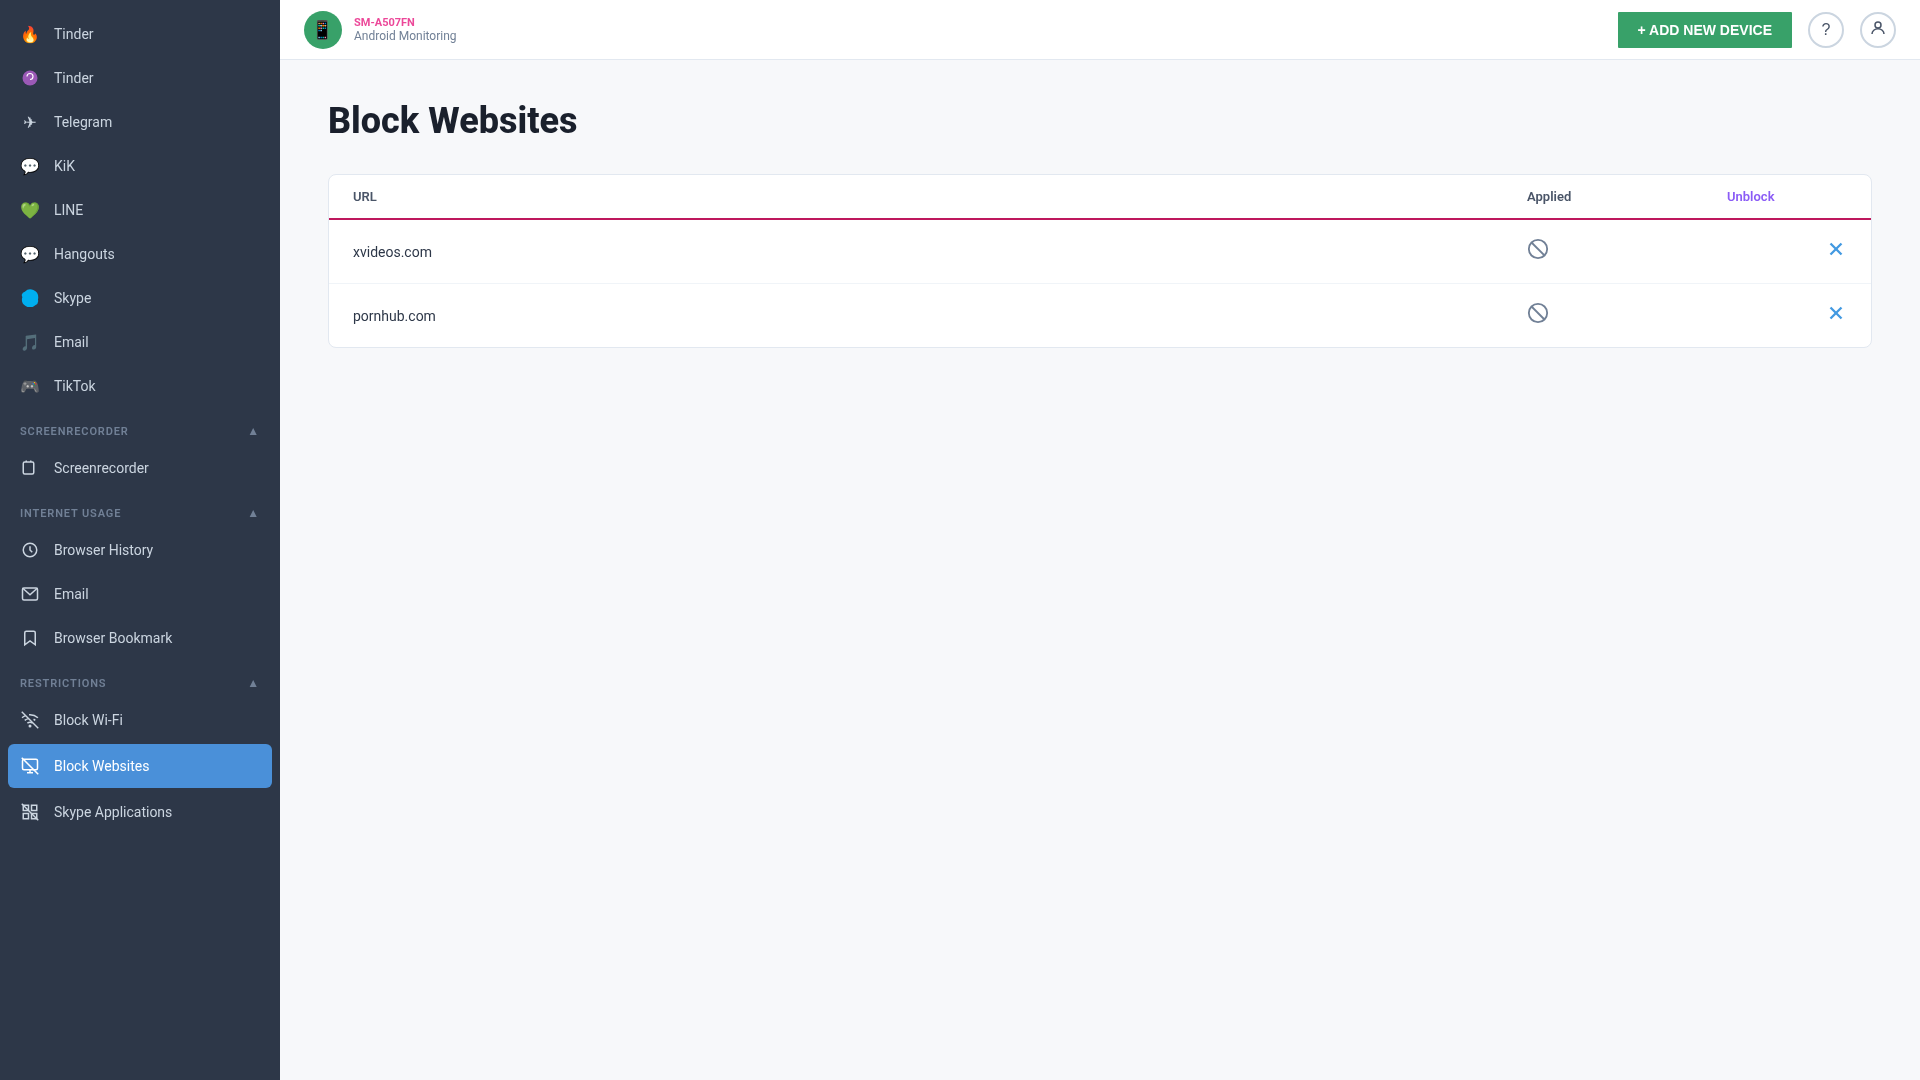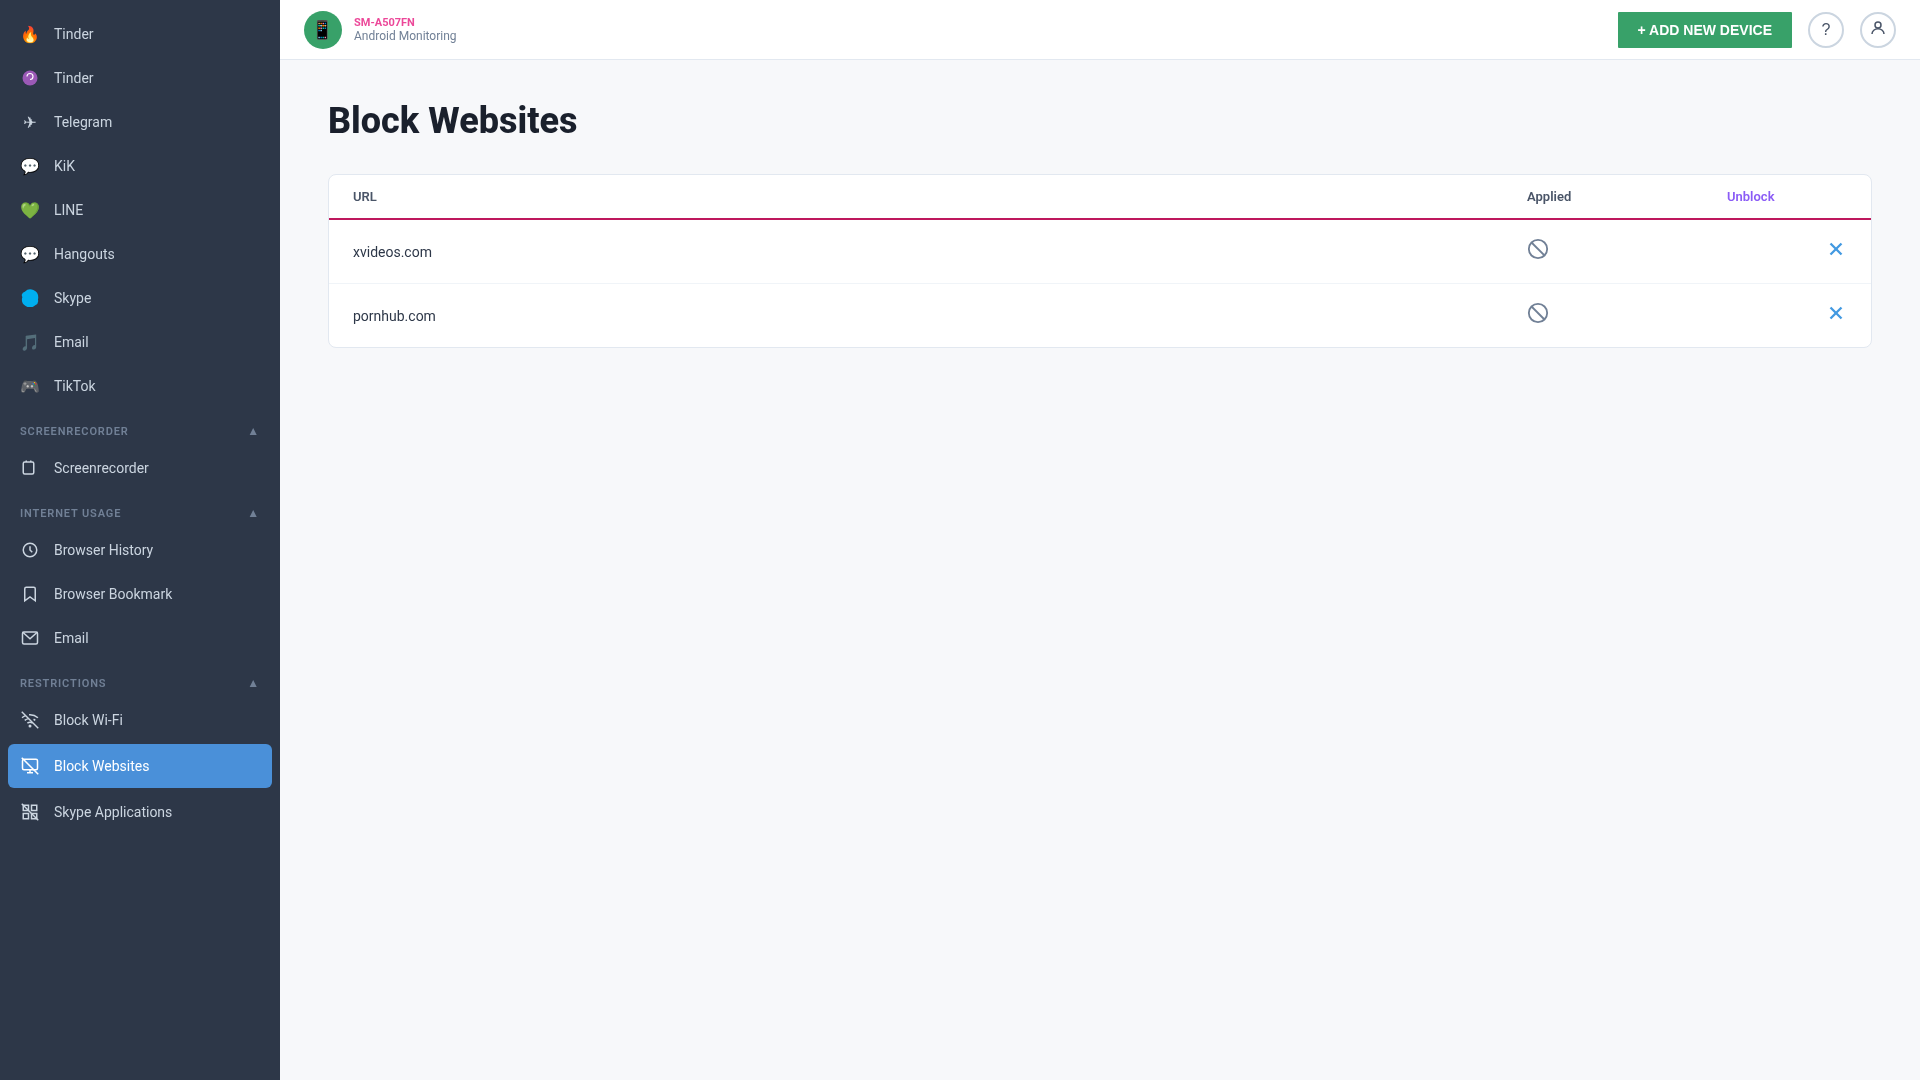--- a/index.html
+++ b/index.html
@@ -197,33 +197,33 @@
         <svg width="18" height="18" viewBox="0 0 24 24" fill="none" stroke="#cbd5e0" stroke-width="2">
             <circle cx="12" cy="12" r="9"></circle>
             <polyline points="12 7 12 12 15 15"></polyline>
           </svg>
       </span>
       <span>Browser History</span>
     </div>
     <div class="sidebar-item">
       <span class="icon">
         <svg width="18" height="18" viewBox="0 0 24 24" fill="none" stroke="#cbd5e0" stroke-width="2">
-            <path d="M19 21l-7-5-7 5V5a2 2 0 0 1 2-2h10a2 2 0 0 1 2 2z"></path>
-          </svg>
-      </span>
-      <span>Browser Bookmark</span>
-    </div>
-    <div class="sidebar-item">
-      <span class="icon">
-        <svg width="18" height="18" viewBox="0 0 24 24" fill="none" stroke="#cbd5e0" stroke-width="2">
             <rect x="2" y="4" width="20" height="16" rx="2"></rect>
             <polyline points="2,4 12,13 22,4"></polyline>
           </svg>
       </span>
       <span>Email</span>
+    </div>
+    <div class="sidebar-item">
+      <span class="icon">
+        <svg width="18" height="18" viewBox="0 0 24 24" fill="none" stroke="#cbd5e0" stroke-width="2">
+            <path d="M19 21l-7-5-7 5V5a2 2 0 0 1 2-2h10a2 2 0 0 1 2 2z"></path>
+          </svg>
+      </span>
+      <span>Browser Bookmark</span>
     </div>
 
     <div class="sidebar-section-header">
       <span>RESTRICTIONS</span>
       <span class="chevron">▲</span>
     </div>
     <div class="sidebar-item">
       <span class="icon">
         <svg width="18" height="18" viewBox="0 0 24 24" fill="none" stroke="#cbd5e0" stroke-width="2">
             <line x1="1" y1="1" x2="23" y2="23"></line>

